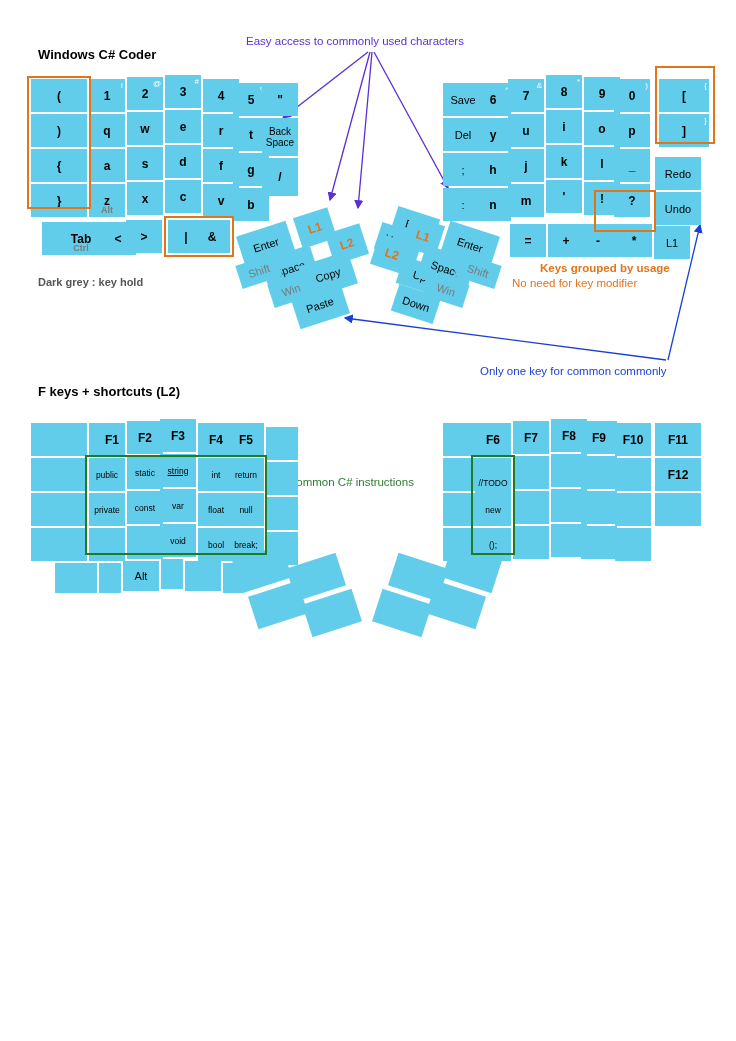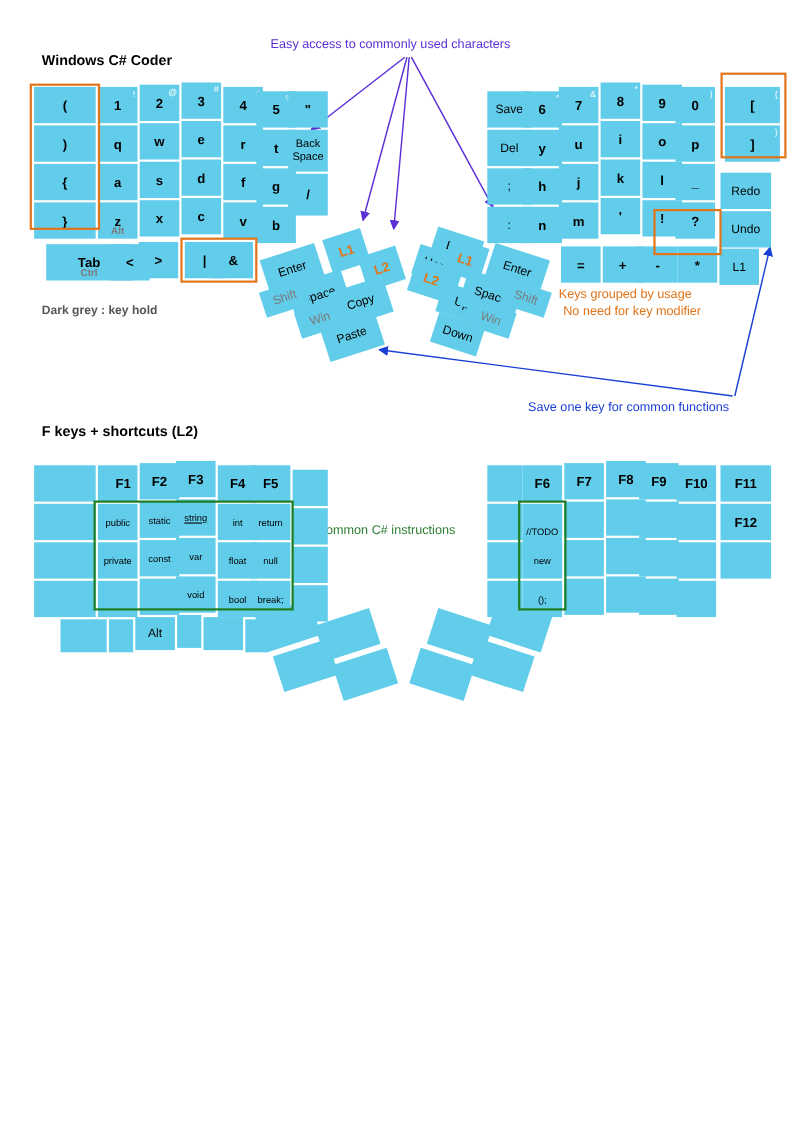--- a/index.html
+++ b/index.html
@@ -105,23 +105,23 @@
   <g stroke="#1a3fd4" stroke-width="1.3" fill="none" marker-end="url(#ah-blue)">
     <path d="M668,360 L700,225"></path>
     <path d="M666,360 L345,318"></path>
   </g>
 </svg>
 
 <div class="title" style="left:38px; top:47px;">Windows C# Coder</div>
 <div class="title" style="left:38px; top:384px;">F keys + shortcuts (L2)</div>
 
 <div class="note purple" style="left:246px; top:34px;">Easy access to commonly used characters</div>
-<div class="note orange" style="left:508px; top:261px;">Keys grouped by usage</div>
+<div class="note orange" style="left:540px; top:261px;font-weight:bold;">Keys grouped by usage</div>
 <div class="note orange" style="left:512px; top:276px;">No need for key modifier</div>
-<div class="note blue" style="left:480px; top:364px;">Save one key for common functions</div>
+<div class="note blue" style="left:480px; top:364px;">Only one key for common commonly</div>
 <div class="note grey" style="left:38px; top:275px;">Dark grey : key hold</div>
 <div class="note green" style="left:288px; top:475px;">Common C# instructions</div>
 
 <div class="key" style="left:31px; top:79px; width:56px; height:33px;">(</div>
 <div class="key" style="left:89px; top:79px; width:36px; height:33px;">
   <span>1</span>
   <span class="sub tr">!</span>
 </div>
 <div class="key" style="left:127px; top:77px; width:36px; height:33px;">
   <span>2</span>

